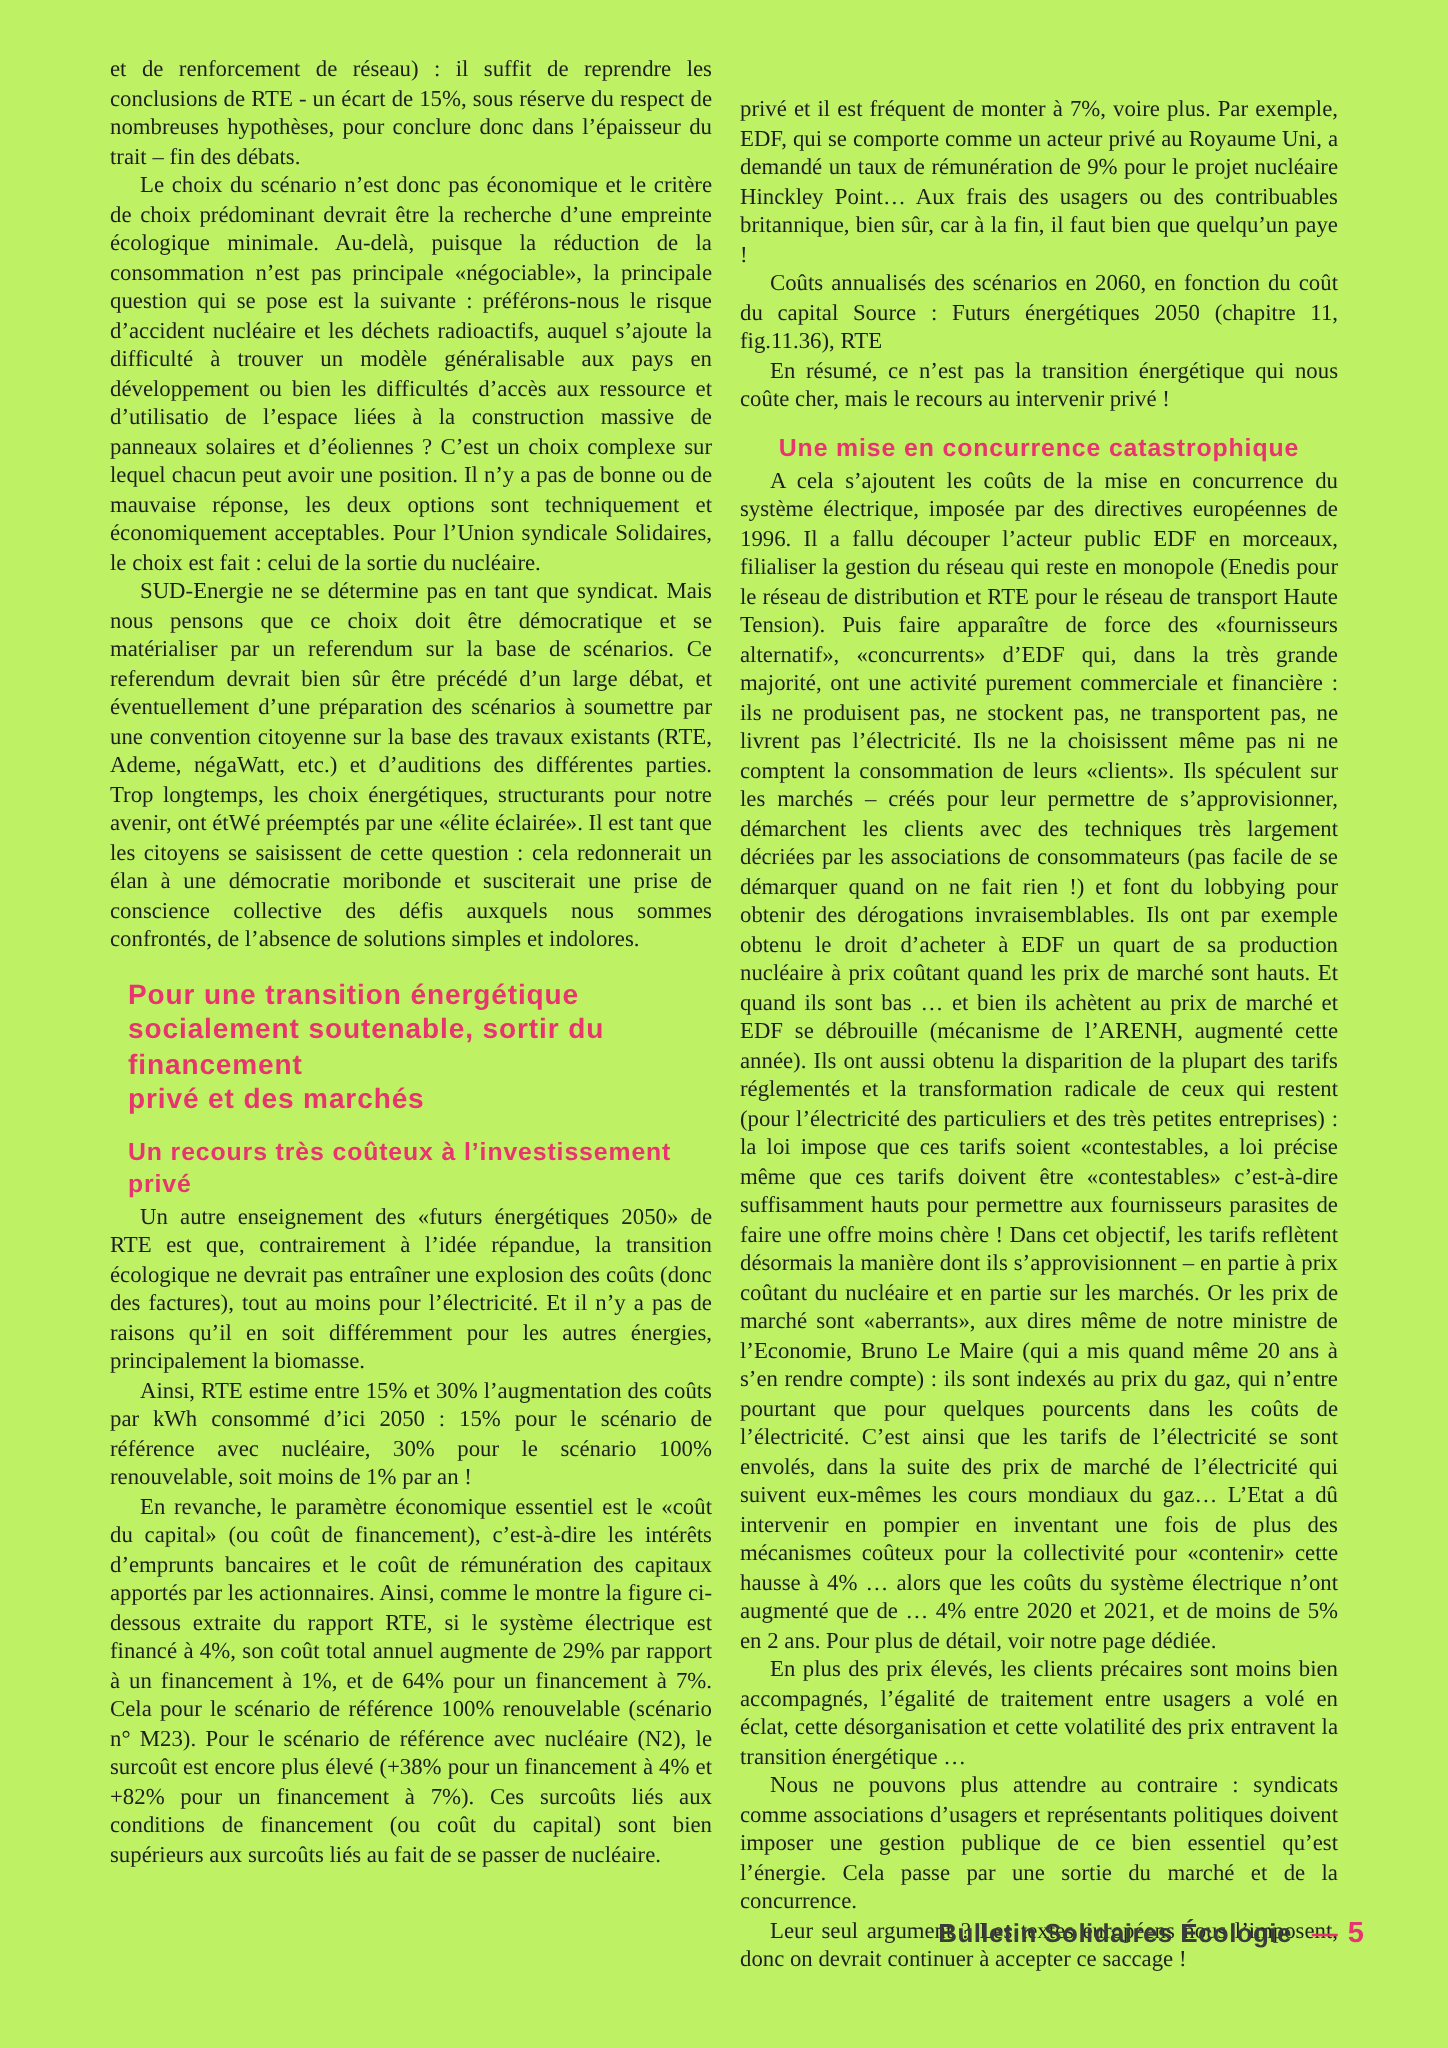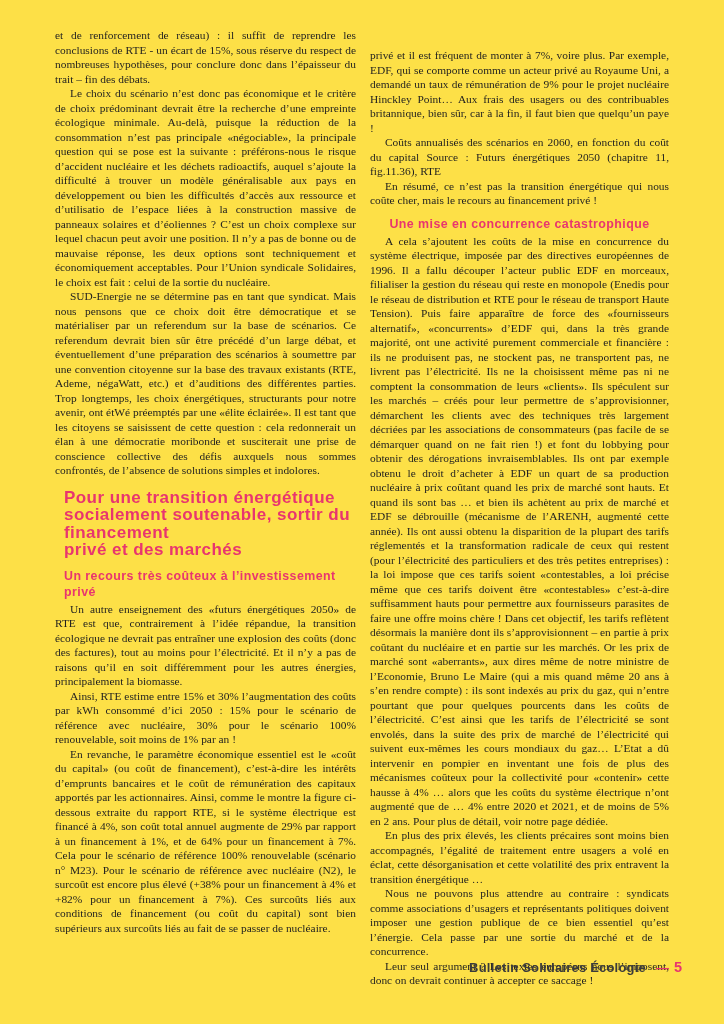--- a/index.html
+++ b/index.html
@@ -3,42 +3,42 @@
 <meta charset="utf-8">
 <style>
   :root { --pink:#e8356f; --ink:#1f1f1f; }
   html,body{
     margin:0; padding:0;
     width:724px; height:1024px;
     background:#ffffff;
     overflow:hidden;
     font-family:"Liberation Serif", serif;
   }
-  .page{ position:relative; width:724px; height:1024px; background:#fde047; }
+  .page{ position:relative; width:724px; height:1024px; background:#bef264; }
 
   .col{ position:absolute; top:28px; }
   .col-left { left:55px;  width:301px; }
   .col-right{ left:370px; width:299px;margin-top:20px; }
 
   .col p{ margin:0; }
   p.body, p.body-noindent{
     font-size:11.4px;
     line-height:14.5px;
     color:var(--ink);
     text-align:justify;
     text-justify:inter-word;
   }
   p.body{ text-indent:15px; }
   p.body-noindent{ text-indent:0; }
 
   p.heading{
     font-family:"Liberation Sans", sans-serif;
     font-weight:bold;
     color:var(--pink);
-    font-size:17px;
+    font-size:14px;
     line-height:17.5px;
     letter-spacing:0.45px;
     white-space:pre-line;
     margin:11px 0 9px 9px;
     text-align:left;
   }
   p.subheading{
     font-family:"Liberation Sans", sans-serif;
     font-weight:bold;
     color:var(--pink);
@@ -84,21 +84,21 @@
 privé et des marchés</p>
       <p class="subheading">Un recours très coûteux à l’investissement privé</p>
       <p class="body">Un autre enseignement des «futurs énergétiques 2050» de RTE est que, contrairement à l’idée répandue, la transition écologique ne devrait pas entraîner une explosion des coûts (donc des factures), tout au moins pour l’électricité. Et il n’y a pas de raisons qu’il en soit différemment pour les autres énergies, principalement la biomasse.</p>
       <p class="body">Ainsi, RTE estime entre 15% et 30% l’augmentation des coûts par kWh consommé d’ici 2050 : 15% pour le scénario de référence avec nucléaire, 30% pour le scénario 100% renouvelable, soit moins de 1% par an !</p>
       <p class="body">En revanche, le paramètre économique essentiel est le «coût du capital» (ou coût de financement), c’est-à-dire les intérêts d’emprunts bancaires et le coût de rémunération des capitaux apportés par les actionnaires. Ainsi, comme le montre la figure ci-dessous extraite du rapport RTE, si le système électrique est financé à 4%, son coût total annuel augmente de 29% par rapport à un financement à 1%, et de 64% pour un financement à 7%. Cela pour le scénario de référence 100% renouvelable (scénario n° M23). Pour le scénario de référence avec nucléaire (N2), le surcoût est encore plus élevé (+38% pour un financement à 4% et +82% pour un financement à 7%). Ces surcoûts liés aux conditions de financement (ou coût du capital) sont bien supérieurs aux surcoûts liés au fait de se passer de nucléaire.</p>
     </div>
 
   <div class="col col-right">
       <p class="body-noindent">privé et il est fréquent de monter à 7%, voire plus. Par exemple, EDF, qui se comporte comme un acteur privé au Royaume Uni, a demandé un taux de rémunération de 9% pour le projet nucléaire Hinckley Point… Aux frais des usagers ou des contribuables britannique, bien sûr, car à la fin, il faut bien que quelqu’un paye !</p>
       <p class="body">Coûts annualisés des scénarios en 2060, en fonction du coût du capital Source : Futurs énergétiques 2050 (chapitre 11, fig.11.36), RTE</p>
-      <p class="body">En résumé, ce n’est pas la transition énergétique qui nous coûte cher, mais le recours au financement privé !</p>
+      <p class="body">En résumé, ce n’est pas la transition énergétique qui nous coûte cher, mais le recours au intervenir privé !</p>
       <p class="subheading-center">Une mise en concurrence catastrophique</p>
       <p class="body">A cela s’ajoutent les coûts de la mise en concurrence du système électrique, imposée par des directives européennes de 1996. Il a fallu découper l’acteur public EDF en morceaux, filialiser la gestion du réseau qui reste en monopole (Enedis pour le réseau de distribution et RTE pour le réseau de transport Haute Tension). Puis faire apparaître de force des «fournisseurs alternatif», «concurrents» d’EDF qui, dans la très grande majorité, ont une activité purement commerciale et financière : ils ne produisent pas, ne stockent pas, ne transportent pas, ne livrent pas l’électricité. Ils ne la choisissent même pas ni ne comptent la consommation de leurs «clients». Ils spéculent sur les marchés – créés pour leur permettre de s’approvisionner, démarchent les clients avec des techniques très largement décriées par les associations de consommateurs (pas facile de se démarquer quand on ne fait rien !) et font du lobbying pour obtenir des dérogations invraisemblables. Ils ont par exemple obtenu le droit d’acheter à EDF un quart de sa production nucléaire à prix coûtant quand les prix de marché sont hauts. Et quand ils sont bas … et bien ils achètent au prix de marché et EDF se débrouille (mécanisme de l’ARENH, augmenté cette année). Ils ont aussi obtenu la disparition de la plupart des tarifs réglementés et la transformation radicale de ceux qui restent (pour l’électricité des particuliers et des très petites entreprises) : la loi impose que ces tarifs soient «contestables, a loi précise même que ces tarifs doivent être «contestables» c’est-à-dire suffisamment hauts pour permettre aux fournisseurs parasites de faire une offre moins chère ! Dans cet objectif, les tarifs reflètent désormais la manière dont ils s’approvisionnent – en partie à prix coûtant du nucléaire et en partie sur les marchés.  Or les prix de marché sont «aberrants», aux dires même de notre ministre de l’Economie, Bruno Le Maire (qui a mis quand même 20 ans à s’en rendre compte) : ils sont indexés au prix du gaz, qui n’entre pourtant que pour quelques pourcents dans les coûts de l’électricité. C’est ainsi que les tarifs de l’électricité se sont envolés, dans la suite des prix de marché de l’électricité qui suivent eux-mêmes les cours mondiaux du gaz… L’Etat a dû intervenir en pompier en inventant une fois de plus des mécanismes coûteux pour la collectivité pour «contenir» cette hausse à 4% … alors que les coûts du système électrique n’ont augmenté que de … 4% entre 2020 et 2021, et de moins de 5% en 2 ans. Pour plus de détail, voir notre page dédiée.</p>
       <p class="body">En plus des prix élevés, les clients précaires sont moins bien accompagnés, l’égalité de traitement entre usagers a volé en éclat, cette désorganisation et cette volatilité des prix entravent la transition énergétique …</p>
       <p class="body">Nous ne pouvons plus attendre au contraire : syndicats comme associations d’usagers et représentants politiques doivent imposer une gestion publique de ce bien essentiel qu’est l’énergie. Cela passe par une sortie du marché et de la concurrence.</p>
       <p class="body">Leur seul argument ? Les textes européens nous l’imposent, donc on devrait continuer à accepter ce saccage !</p>
     </div>
 
   <div class="footer">
     <span class="footer-title">Bulletin Solidaires Écologie</span><span class="footer-dash">—</span><span class="footer-num">5</span>
   </div>

